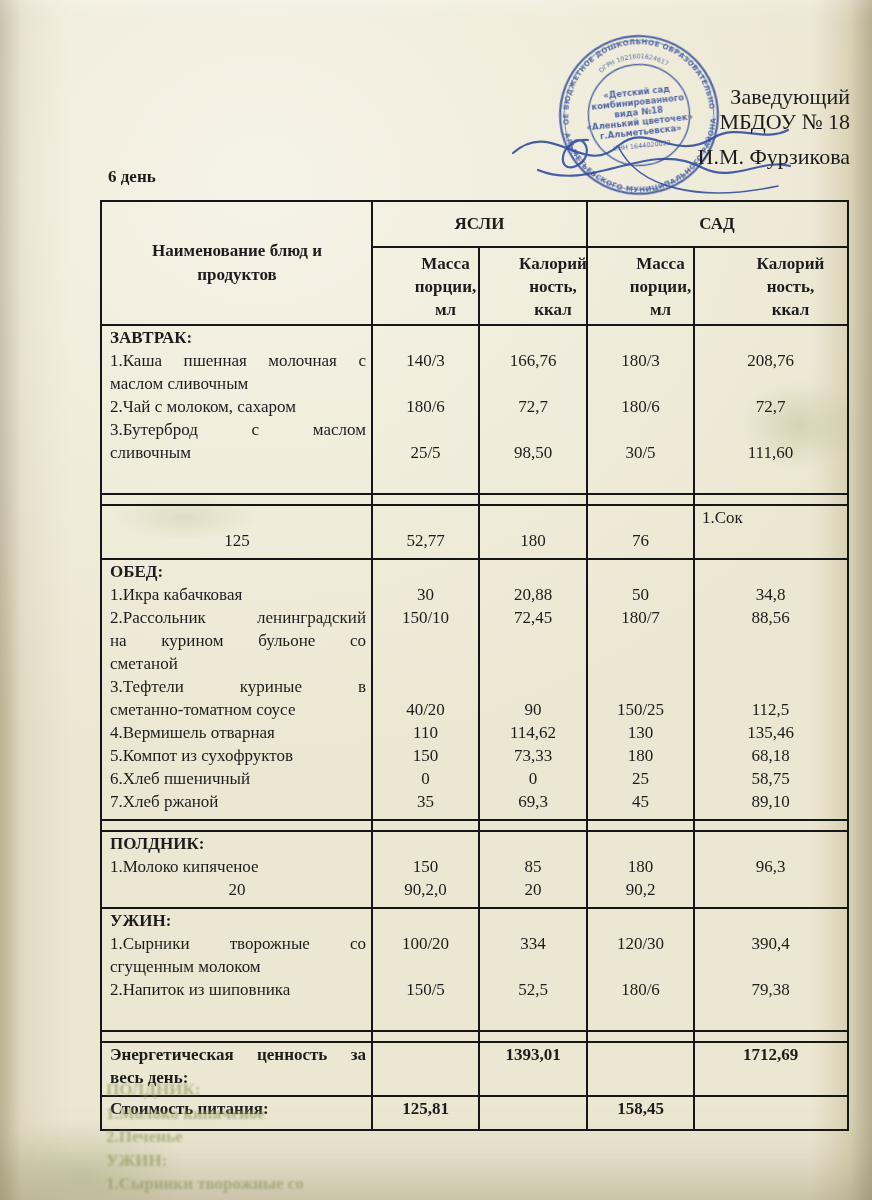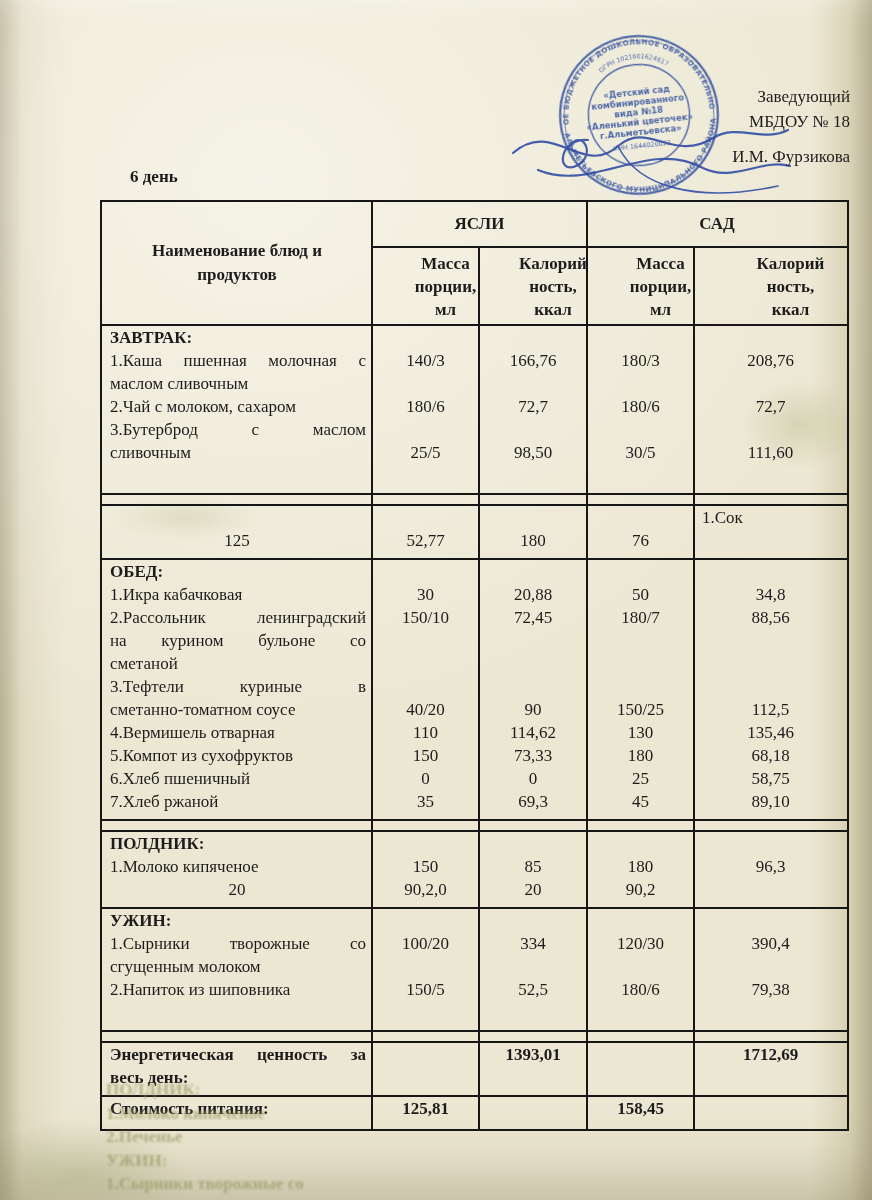--- a/index.html
+++ b/index.html
@@ -21,22 +21,22 @@
   }
   .smudge { position:absolute; pointer-events:none; }
   .smudge.s1 { left:740px; top:380px; width:120px; height:90px;
     background:radial-gradient(closest-side, rgba(150,160,100,.28), rgba(150,160,100,0)); }
   .smudge.s2 { left:110px; top:495px; width:150px; height:45px;
     background:radial-gradient(closest-side, rgba(150,160,100,.20), rgba(150,160,100,0)); }
   .smudge.s3 { left:-30px; top:1120px; width:220px; height:110px;
     background:radial-gradient(closest-side, rgba(140,150,90,.30), rgba(140,150,90,0)); }
 
   
-  .day-label { position:absolute; left:130px; top:167px; font-size:17px; font-weight:bold; }
-  .approver { position:absolute; right:22px; top:84px; text-align:right; font-size:17px; line-height:25px; }
+  .day-label { position:absolute; left:108px; top:167px; font-size:17px; font-weight:bold; }
+  .approver { position:absolute; right:22px; top:84px; text-align:right; font-size:22px; line-height:25px; }
   .approver .name-line { margin-top:10px; }
 
   .stamp-svg { position:absolute; left:548px; top:24px; width:182px; height:182px;
     transform:rotate(-6deg); opacity:.85; filter:blur(.3px); }
   .sign-svg { position:absolute; left:498px; top:108px; width:300px; height:100px; opacity:.88; }
 
   
   .menu-table {
     position:absolute; left:100px; top:200px; width:745px;
     box-sizing:content-box;

